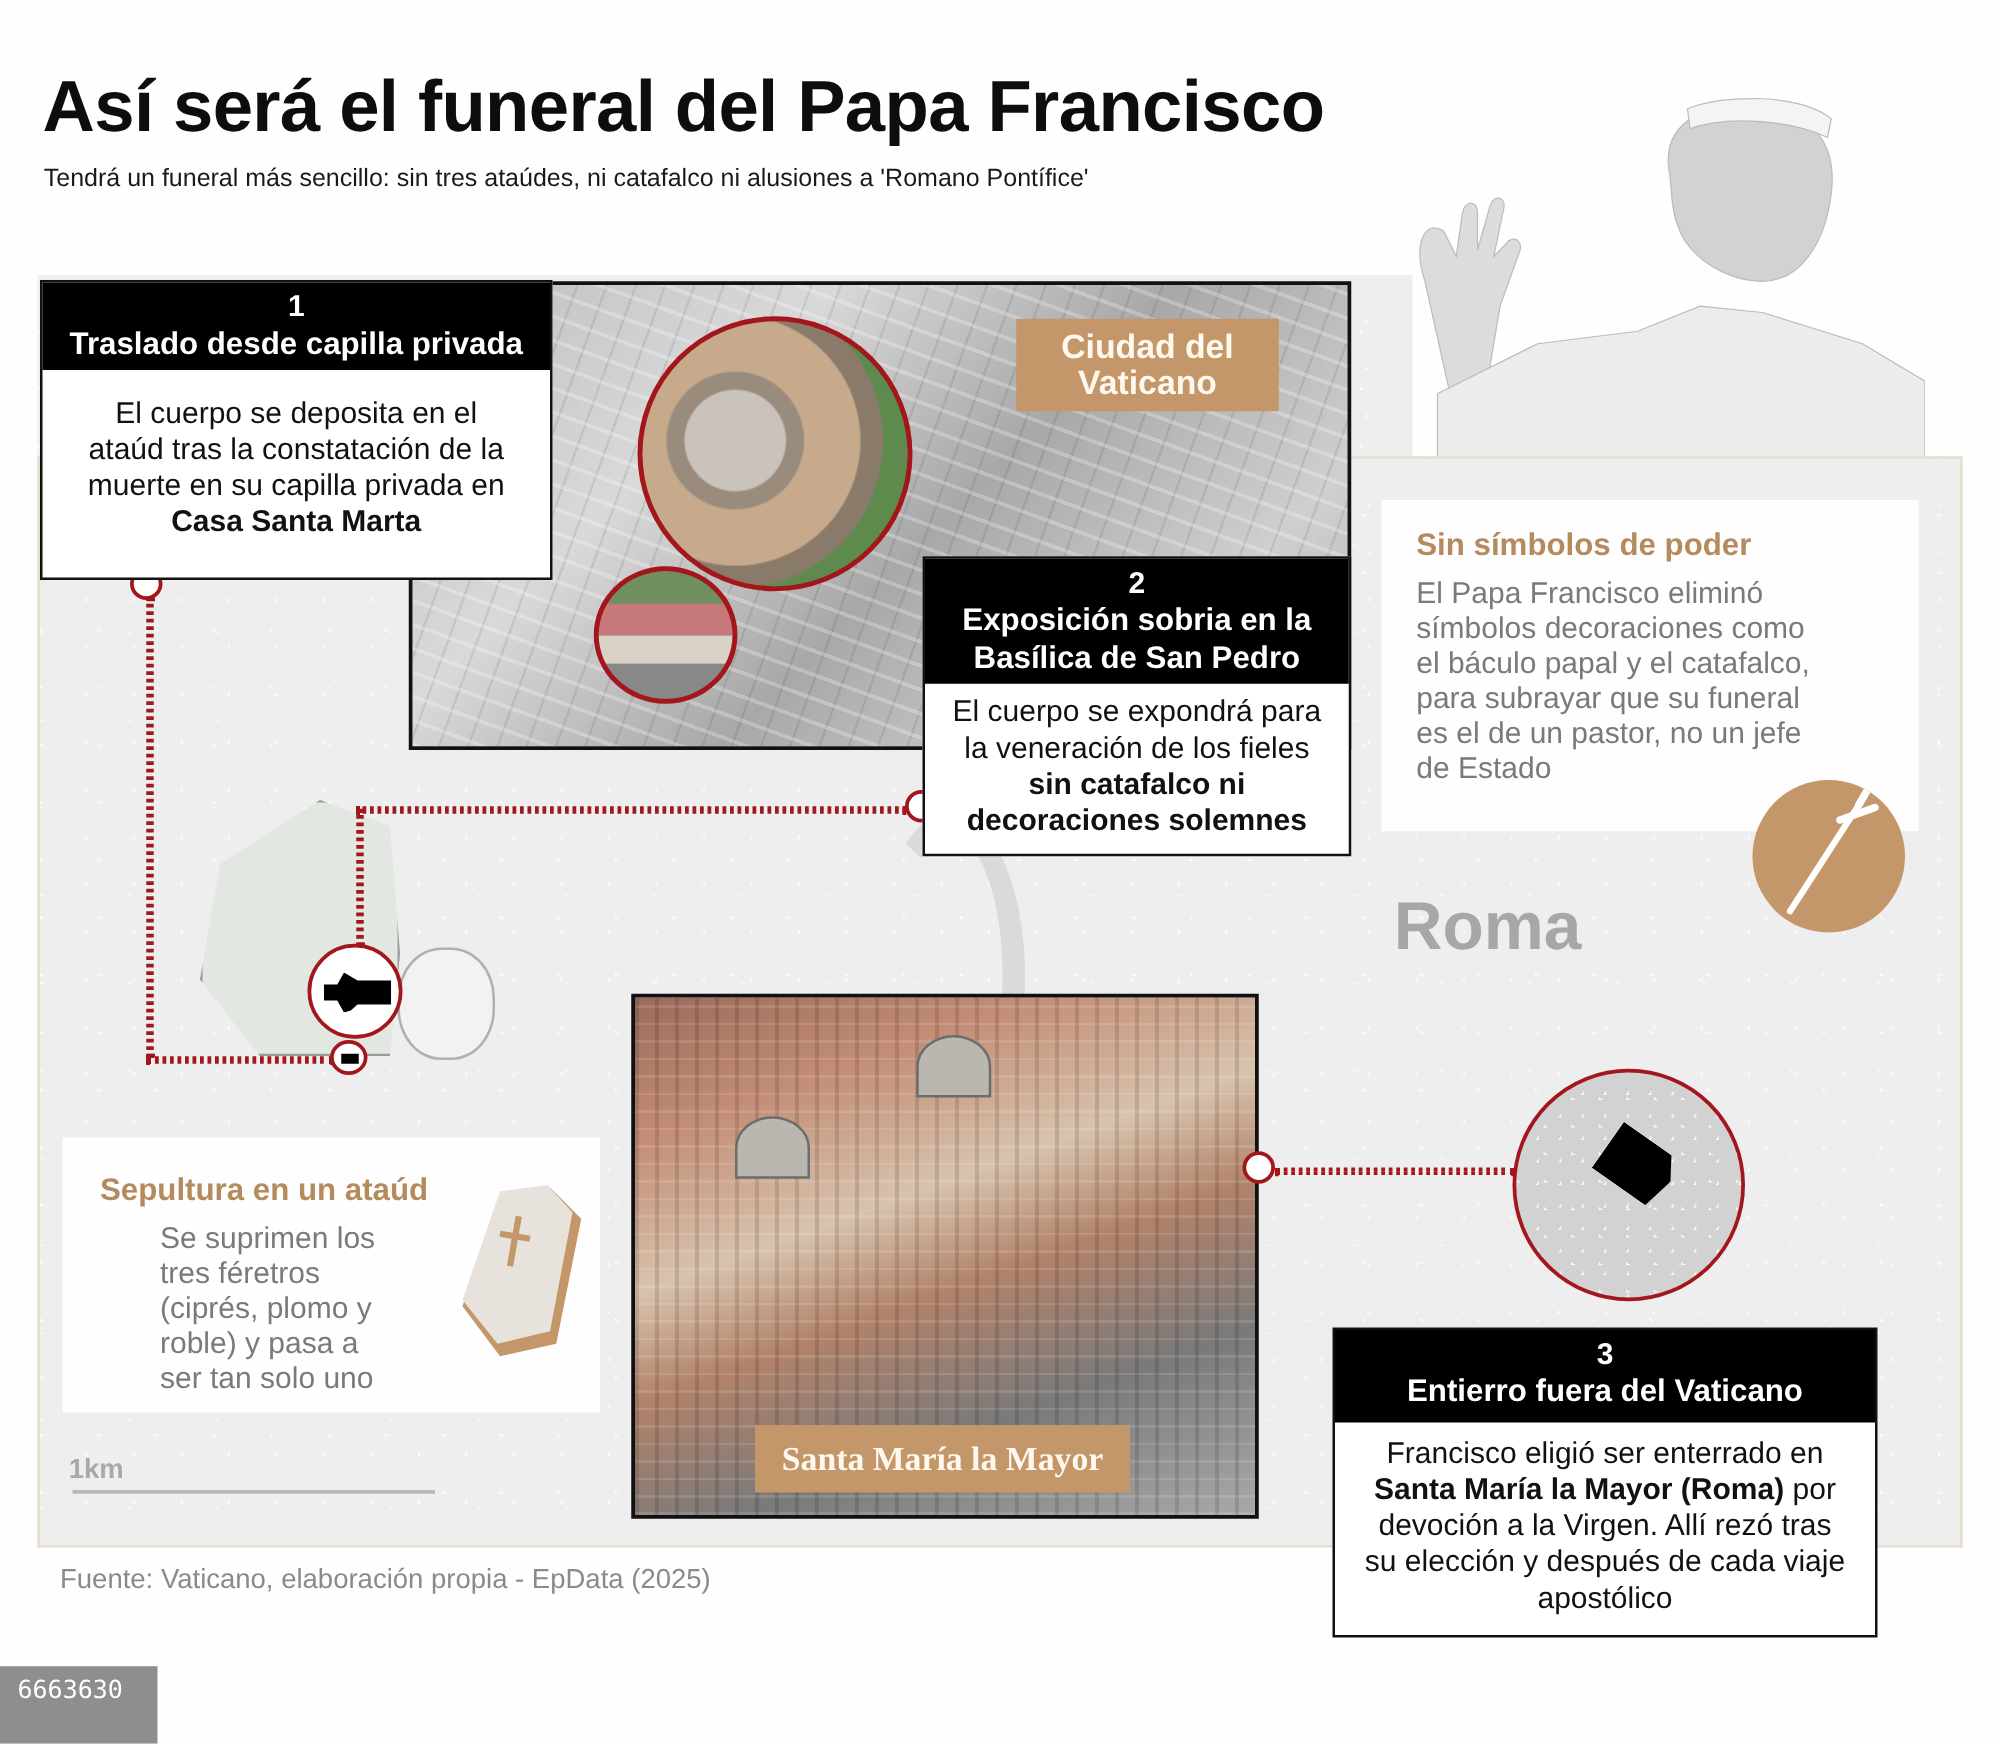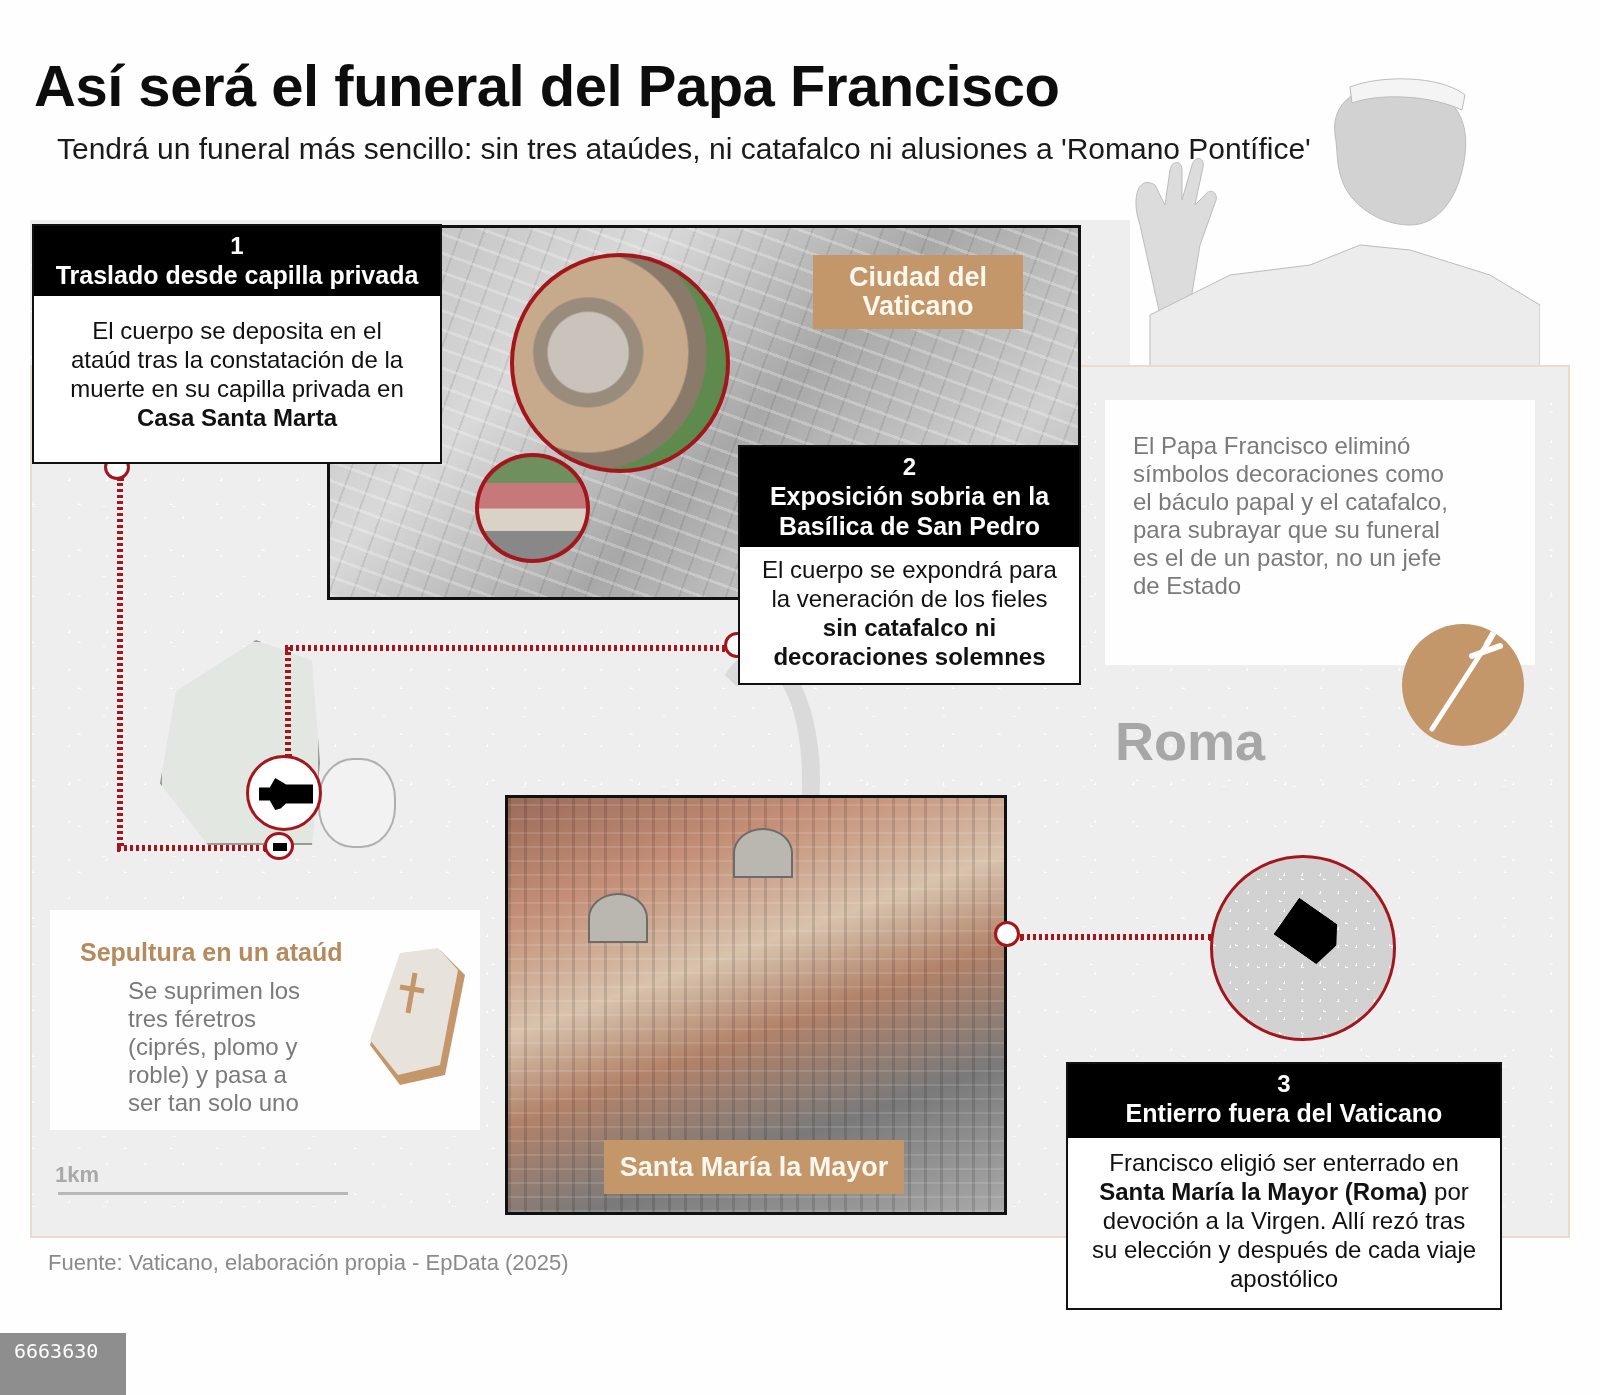--- a/index.html
+++ b/index.html
@@ -1,20 +1,20 @@
 <!DOCTYPE html>
 <html><head>
 <meta charset="utf-8">
 <style>
   * { box-sizing: border-box; margin: 0; padding: 0; }
   html, body { width: 1600px; height: 1395px; background: #fefefe; overflow: hidden; }
   body { position: relative; font-family: "Liberation Sans", "DejaVu Sans", sans-serif; color: #111; }
 
   .title { position: absolute; left: 34px; top: 52px; font-size: 58px; font-weight: 700; letter-spacing: -0.5px; color: #0d0d0d; }
-  .subtitle { position: absolute; left: 35px; top: 132px; font-size: 30px; color: #1a1a1a; margin-left: 22px; }
+  .subtitle { position: absolute; left: 35px; top: 132px; font-size: 20px; color: #1a1a1a; }
 
   
   .map { position: absolute; left: 30px; top: 365px; width: 1540px; height: 873px;
     border: 2px solid #e8dccd;
     background-color: #eeeeee;
     background-image:
       linear-gradient(35deg, rgba(255,255,255,0.8) 2px, transparent 2px),
       linear-gradient(-55deg, rgba(255,255,255,0.8) 2px, transparent 2px),
       linear-gradient(15deg, rgba(255,255,255,0.6) 1.5px, transparent 1.5px);
     background-size: 46px 46px, 38px 38px, 70px 70px;
@@ -53,21 +53,21 @@
     background: radial-gradient(circle at 35% 45%, #c9c3bb 0 22%, #9a8c7d 23% 30%, #c7a98c 31% 55%, #8a7a6a 56% 65%, #5f8a4d 66% 100%); }
   .zoom-circle-small { position: absolute; left: 145px; top: 225px; width: 115px; height: 110px; border-radius: 50%; border: 4px solid #a3171c;
     background: linear-gradient(180deg, #6f8f5e 0 25%, #c7787a 26% 50%, #d9d2c7 51% 72%, #888 73% 100%); }
   .badge-gold { position: absolute; background: #c4976a; color: #fff8ee; font-weight: 700; text-align: center; }
   .badge-vaticano { left: 813px; top: 255px; width: 210px; height: 74px; font-size: 27px; line-height: 29px; padding-top: 8px; }
   .photo-smm { position: absolute; left: 505px; top: 795px; width: 502px; height: 420px; border: 3px solid #111;
     background: linear-gradient(160deg, #9b6b5a 0%, #c48e77 20%, #d8c3ad 40%, #b2826a 55%, #7a7a7a 75%, #a9a9a9 100%); overflow: hidden; }
   .photo-smm::before { content: ""; position: absolute; inset: 0;
     background-image: repeating-linear-gradient(90deg, rgba(0,0,0,0.12) 0 3px, transparent 3px 16px), repeating-linear-gradient(0deg, rgba(255,255,255,0.12) 0 2px, transparent 2px 14px); }
   .dome { position: absolute; border-radius: 50% 50% 0 0; background: #b9b7b0; border: 2px solid #6c6c6c; }
-  .badge-smm { left: 96px; top: 342px; width: 300px; height: 54px; font-size: 27px; line-height: 54px; }
+  .badge-smm { left: 96px; top: 342px; width: 300px; height: 54px; font-size: 27px; line-height: 54px; font-family: Liberation Serif, serif; }
 
   
   .step { position: absolute; background: #fff; border: 2px solid #111; }
   .step-head { background: #000; color: #fff; text-align: center; font-weight: 700; }
   .step-num { display: block; font-size: 24px; line-height: 28px; }
   .step-title { display: block; font-size: 25px; line-height: 30px; text-align: center; }
   .step-body { text-align: center; font-size: 24px; line-height: 29px; color: #111; }
   .step-body b { font-weight: 700; }
   .step1 { left: 32px; top: 224px; width: 410px; height: 240px; }
   .step1 .step-head { height: 70px; padding-top: 6px; }
@@ -178,20 +178,21 @@
   <div class="step-head">
     <span class="step-num">3</span>
     <span class="step-title">Entierro fuera del Vaticano</span>
   </div>
   <div class="step-body" style="padding-left:22px; padding-right:22px;">
     <span>Francisco eligió ser enterrado en </span><b>Santa María la Mayor (Roma)</b><span> por devoción a la Virgen. Allí rezó tras su elección y después de cada viaje apostólico</span>
   </div>
 </div>
 
 <div class="info info-power">
+  <div class="info-title">Sin símbolos de poder</div>
   <div class="info-body" style="padding-right:40px;">El Papa Francisco eliminó símbolos decoraciones como el báculo papal y el catafalco, para subrayar que su funeral es el de un pastor, no un jefe de Estado</div>
 </div>
 <div class="staff-icon">
   <svg width="122" height="122" viewBox="0 0 122 122">
     <g stroke="#fff" stroke-linecap="round" fill="none">
       <line x1="30" y1="105" x2="85" y2="20" stroke-width="5"></line>
       <line x1="70" y1="32" x2="98" y2="22" stroke-width="6"></line>
       <line x1="85" y1="20" x2="92" y2="8" stroke-width="6"></line>
     </g>
   </svg>

